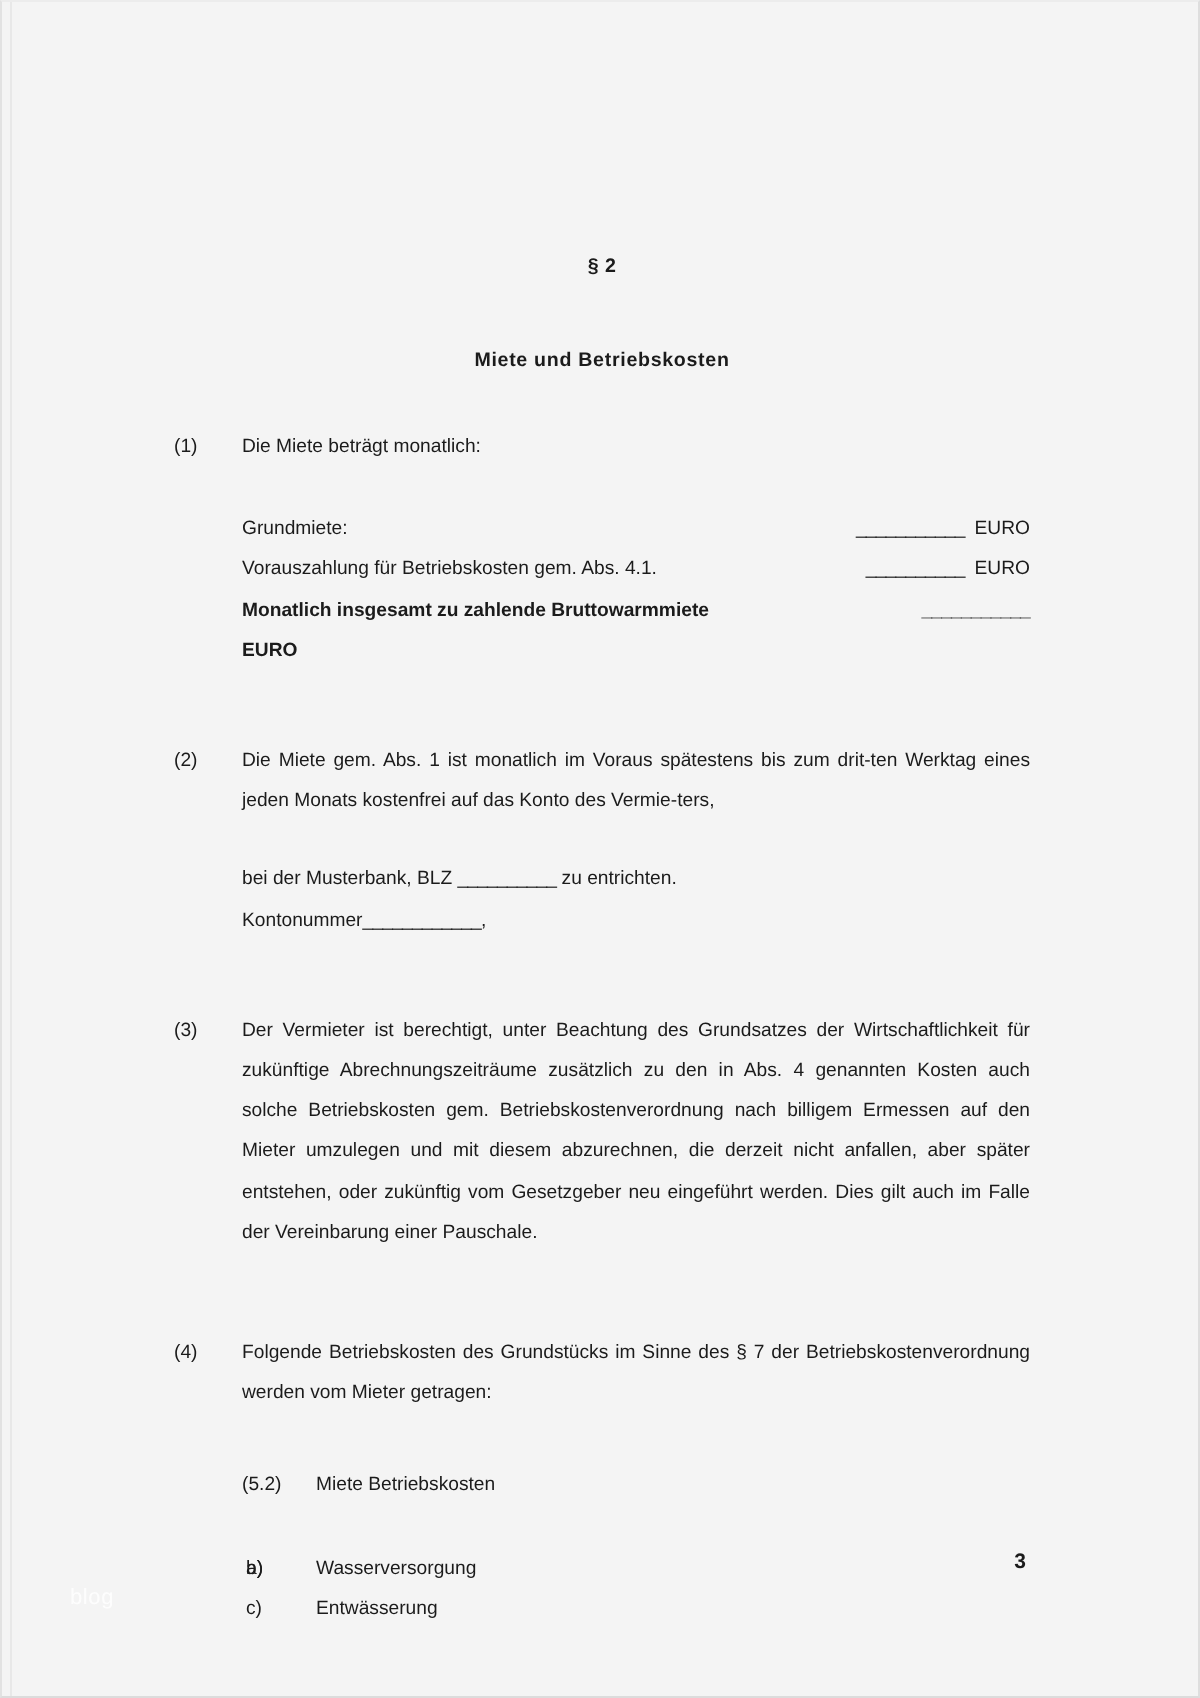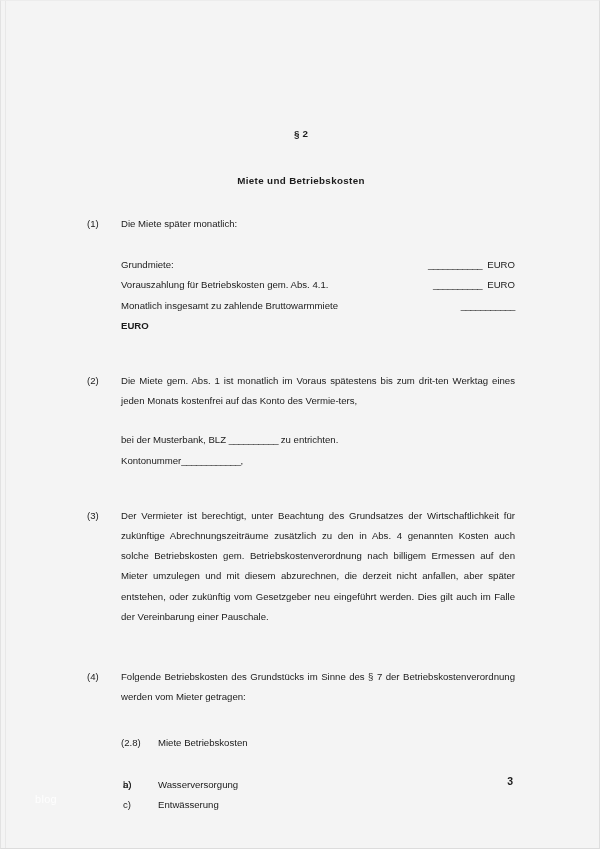--- a/index.html
+++ b/index.html
@@ -94,21 +94,21 @@
     white-space: pre;
     font-size: 9.6px;
     line-height: 20.2px;
   }
   .amount-row .lbl { flex: 0 0 auto; }
   .amount-row .spacer { flex: 1 1 auto; }
   .amount-row .blank { flex: 0 0 auto; letter-spacing: -0.4px; }
   .amount-row .cur { flex: 0 0 auto; padding-left: 5px; }
 
   .amount-row.r1 .blank { margin-left: 0; }
-  .amount-row.bold { font-weight: normal; }
+  .amount-row.bold { font-weight: bold; }
   .amount-row.bold .blank { padding-left: 0; }
   .euro-tail { font-weight: bold; font-size: 9.6px; line-height: 20.2px; }
 
   .inline-blank { letter-spacing: -0.4px; }
 
   
   .sub {
     padding-left: 34px;
     position: relative;
   }
@@ -172,21 +172,21 @@
 
     <div class="doc-heading">
       <span class="sec-line">§ 2</span>
       <span class="title-line">Miete und Betriebskosten</span>
     </div>
 
     <div class="gap-xl"></div>
 
     <div class="clause">
       <span class="marker">(1)</span>
-      <div class="body">Die Miete später monatlich:</div>
+      <div class="body">Die Miete beträgt monatlich:</div>
     </div>
 
     <div class="gap-lg"></div>
 
     <div class="amount-block">
 
       <div class="amount-row r1">
         <span class="lbl">Grundmiete:</span>
         <span class="spacer"></span>
         <span class="blank">___________</span>
@@ -240,21 +240,21 @@
 
     <div class="clause">
       <span class="marker">(4)</span>
       <div class="body just">Folgende Betriebskosten des Grundstücks im Sinne des § 7 der Betriebskostenverordnung werden vom Mieter getragen:</div>
     </div>
 
     <div class="gap-xl"></div>
 
     <div class="sub">
       <div class="sub-row">
-        <span class="s-marker">(2.8)</span>
+        <span class="s-marker">(5.2)</span>
         <span>Miete Betriebskosten</span>
       </div>
 
       <div class="gap-lg"></div>
 
       <div class="letter-row">
         <span class="l-marker">a)</span>
       </div>
       <div class="letter-row">
         <span class="l-marker">b)</span>

